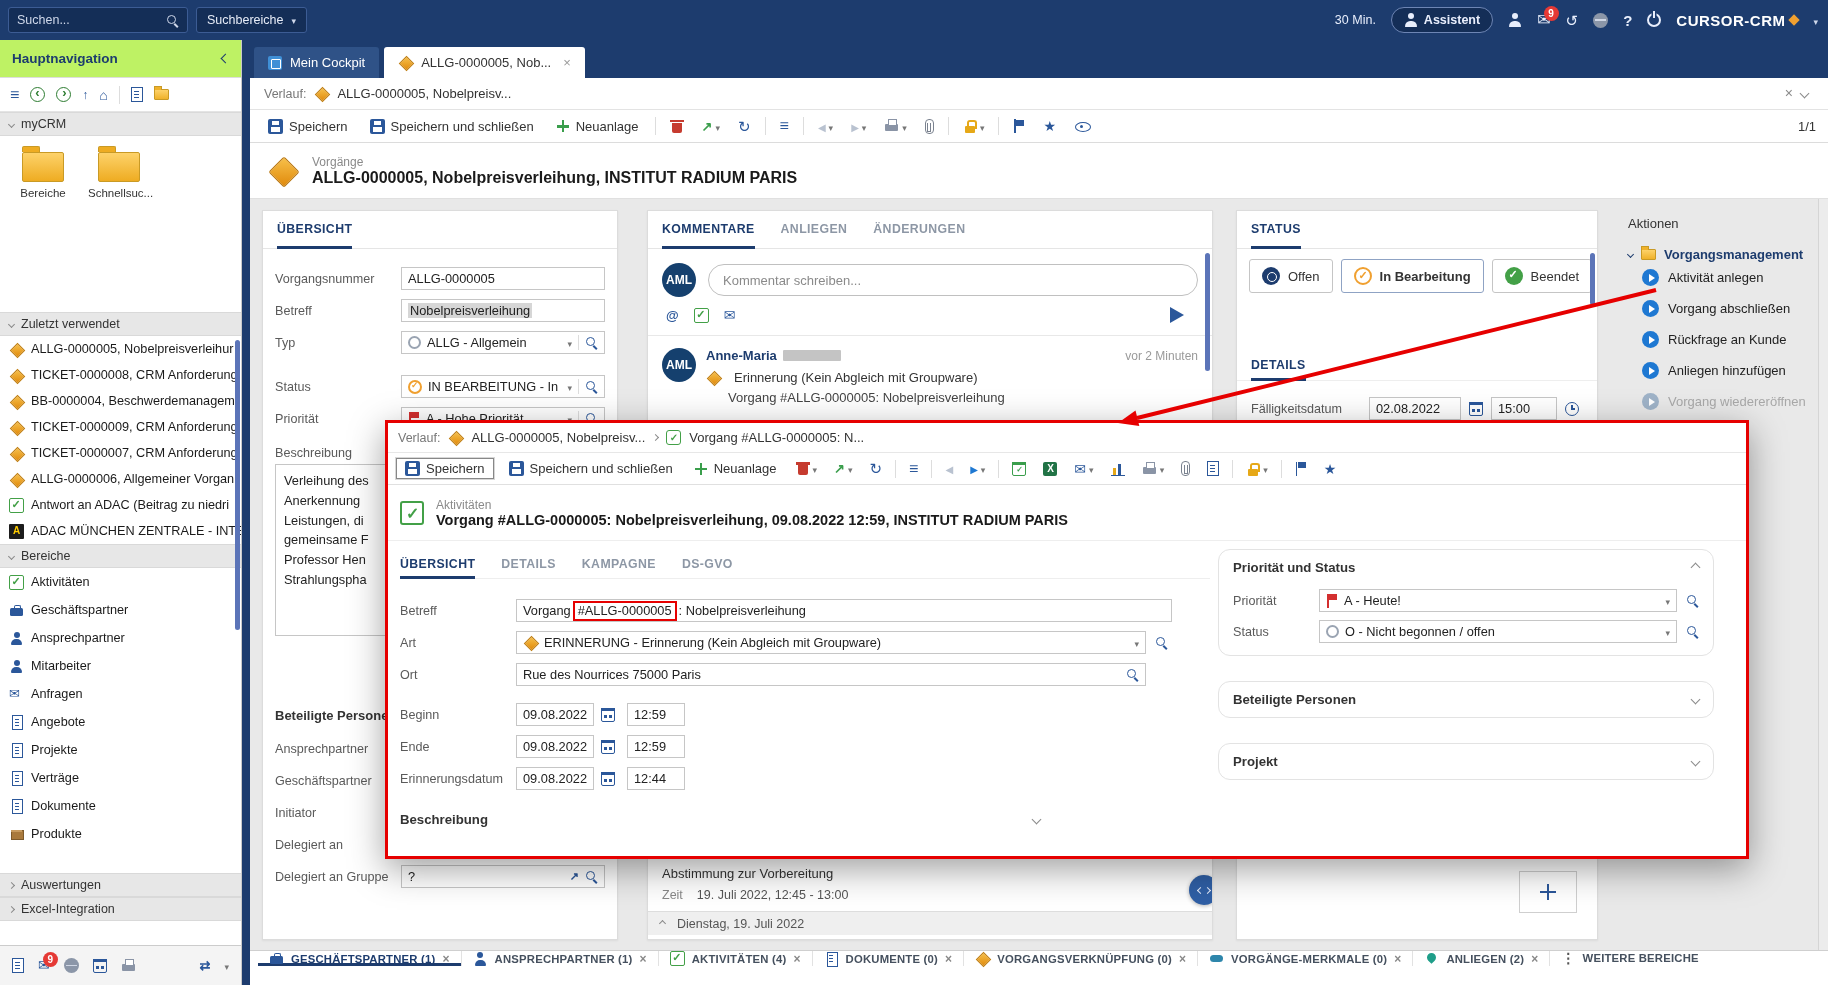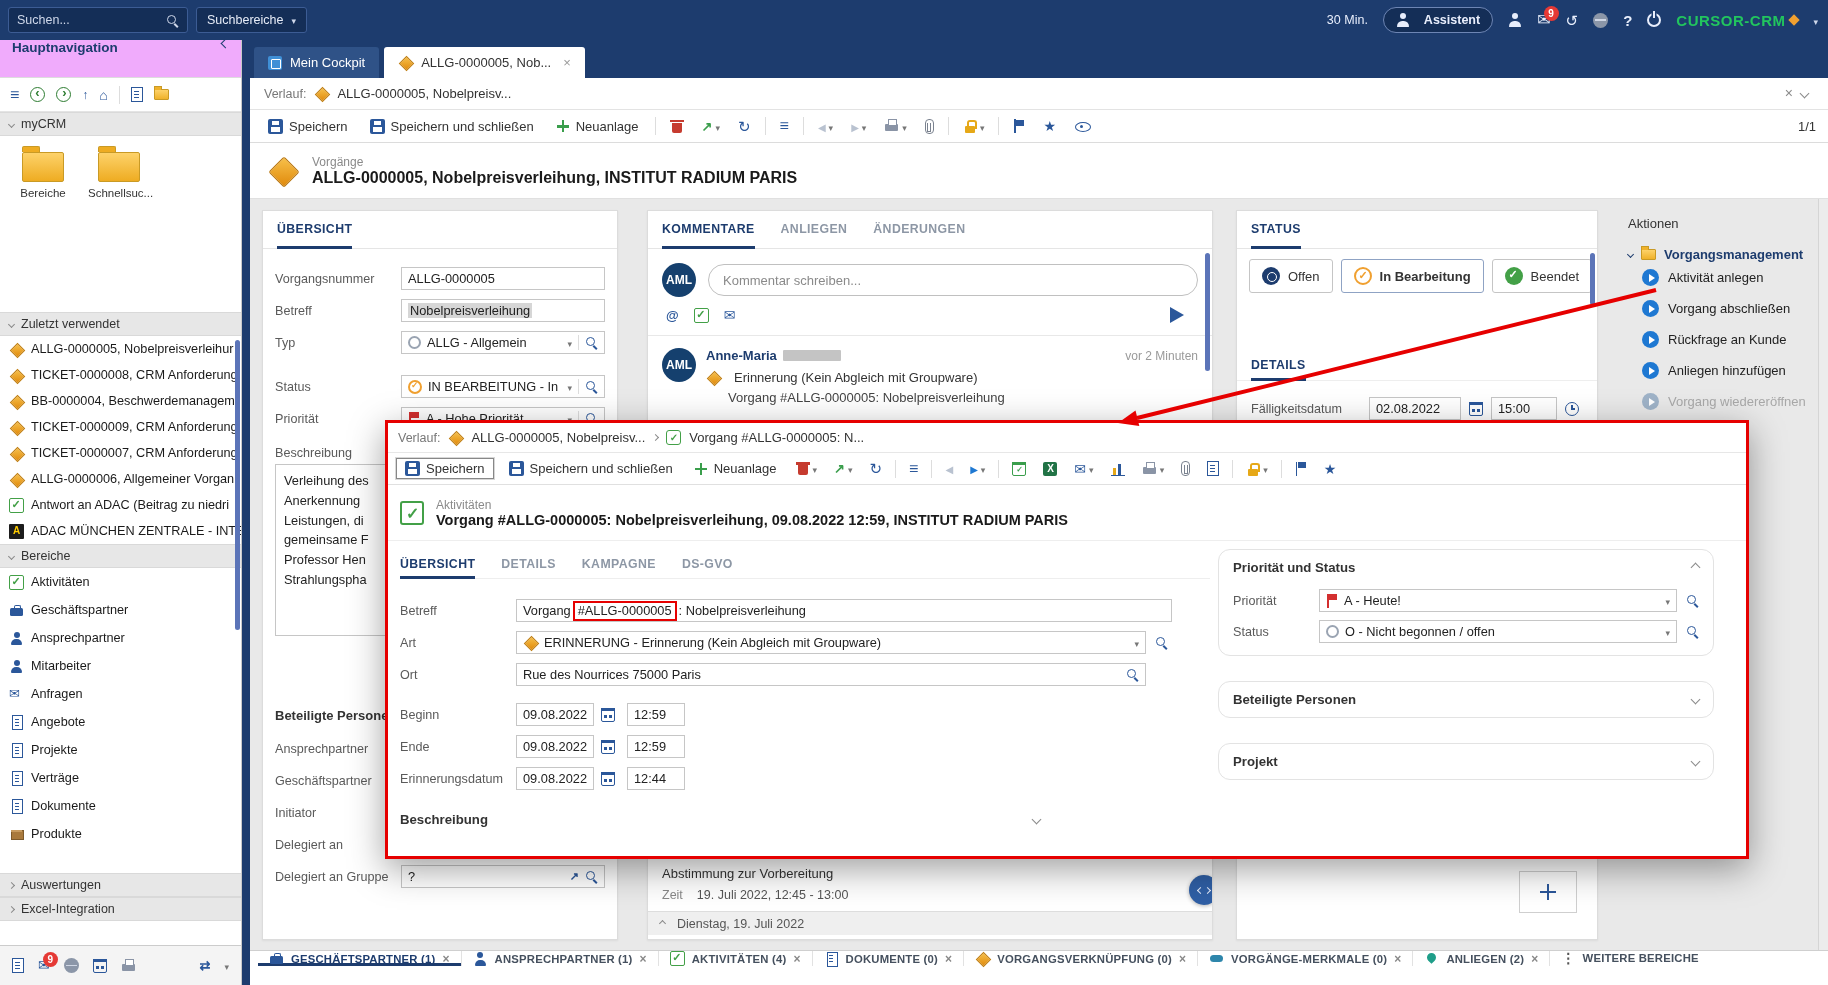--- a/index.html
+++ b/index.html
@@ -137,36 +137,36 @@
   .mi.box::after{content:"";position:absolute;left:2px;top:3.5px;width:11px;height:2px;background:#c79a5e}
   .mi.tag::before{content:"";position:absolute;left:1px;top:4px;width:13px;height:7px;border-radius:3.5px;background:#2e86ab}
   .mi.pin::before{content:"";position:absolute;left:3px;top:2px;width:9px;height:9px;border-radius:50% 50% 50% 0;background:#1f9e89;transform:rotate(-45deg)}
 
   
   .topbar{background:#1d3c6e;display:flex;align-items:center;color:#e8eefc;z-index:30}
   .tb-search{margin-left:8px;width:180px;height:26px;background:#142e57;border:1px solid #3c5c94;border-radius:3px;display:flex;align-items:center;padding:0 8px;color:#cfd8ea;font-size:12.5px;gap:6px}
   .tb-search .ph{flex:1}
   .tb-scope{margin-left:8px;height:26px;background:#142e57;border:1px solid #3c5c94;border-radius:3px;display:flex;align-items:center;padding:0 10px;font-size:12.5px;color:#e6ecf7;gap:8px}
   .tb-right{margin-left:auto;display:flex;align-items:center;gap:15px;padding-right:10px}
-  .pill{border:1px solid #6d85b4;background:#142e57;border-radius:13px;height:26px;display:flex;align-items:center;gap:14px;padding:0 12px;font-size:12.5px;font-weight:bold}
+  .pill{border:1px solid #6d85b4;background:#142e57;border-radius:13px;height:26px;display:flex;align-items:center;gap:6px;padding:0 12px;font-size:12.5px;font-weight:bold}
   .badgewrap{position:relative}
   .badge{position:absolute;top:-6px;right:-8px;min-width:15px;height:15px;border-radius:8px;background:#e53935;color:#fff;font-size:10px;display:flex;align-items:center;justify-content:center;padding:0 3px;font-weight:bold}
-  .brand{font-size:15px;font-weight:bold;letter-spacing:.5px;color:#22c55e;display:flex;align-items:center;gap:3px}
+  .brand{font-size:15px;font-weight:bold;letter-spacing:.5px;color:#ffffff;display:flex;align-items:center;gap:3px}
   .brand .d{width:8px;height:8px;transform:rotate(45deg);background:#f0a030;display:inline-block;margin-left:2px}
 
   
   .tabstrip{background:#1d3c6e;display:flex;align-items:flex-end;padding-left:12px;z-index:25}
   .wtab{height:31px;display:flex;align-items:center;gap:8px;padding:0 14px;font-size:13px;border-radius:3px 3px 0 0;margin-right:5px}
   .wtab.inactive{background:#2f5287;color:#fff}
   .wtab.active{background:#fff;color:#333}
   .wtab .x{color:#999;font-size:13px;margin-left:4px}
 
   
   .sidebar{background:#fff;border-right:1px solid #c9c9c9;z-index:20;display:flex;flex-direction:column}
-  .sb-head{height:38px;background:#f0abfc;border-bottom:1px solid #ddd;display:flex;align-items:flex-start;padding:0 12px;color:#1d3c6e;font-size:13.5px;font-weight:bold;flex:none}
+  .sb-head{height:38px;background:#bef264;border-bottom:1px solid #ddd;display:flex;align-items:center;padding:0 12px;color:#1d3c6e;font-size:13.5px;font-weight:bold;flex:none}
   .sb-tools{height:34px;display:flex;align-items:center;gap:11px;padding:0 10px;border-bottom:1px solid #e4e4e4;flex:none}
   .sb-sect{height:24px;background:#e7e7e7;border-top:1px solid #d9d9d9;border-bottom:1px solid #d9d9d9;display:flex;align-items:center;padding:0 9px;font-size:12.5px;color:#333;gap:7px;flex:none}
   .sb-mycrm{height:176px;flex:none;display:flex;gap:14px;padding:16px 12px;align-items:flex-start}
   .folder-tile{width:62px;text-align:center;font-size:11.5px;color:#333}
   .sb-item{height:26px;display:flex;align-items:center;gap:7px;padding:0 9px;font-size:12.7px;color:#1a1a1a;white-space:nowrap;overflow:hidden;flex:none}
   .sb-item.area{height:28px}
   .sb-gap{height:25px;flex:none}
   .sb-bottom{margin-top:auto;height:40px;border-top:1px solid #ccc;background:#f4f4f4;display:flex;align-items:center;gap:14px;padding:0 12px;flex:none}
   .sb-scroll{position:absolute;right:1px;top:300px;width:5px;height:290px;background:#5b74b8;border-radius:3px}
 

